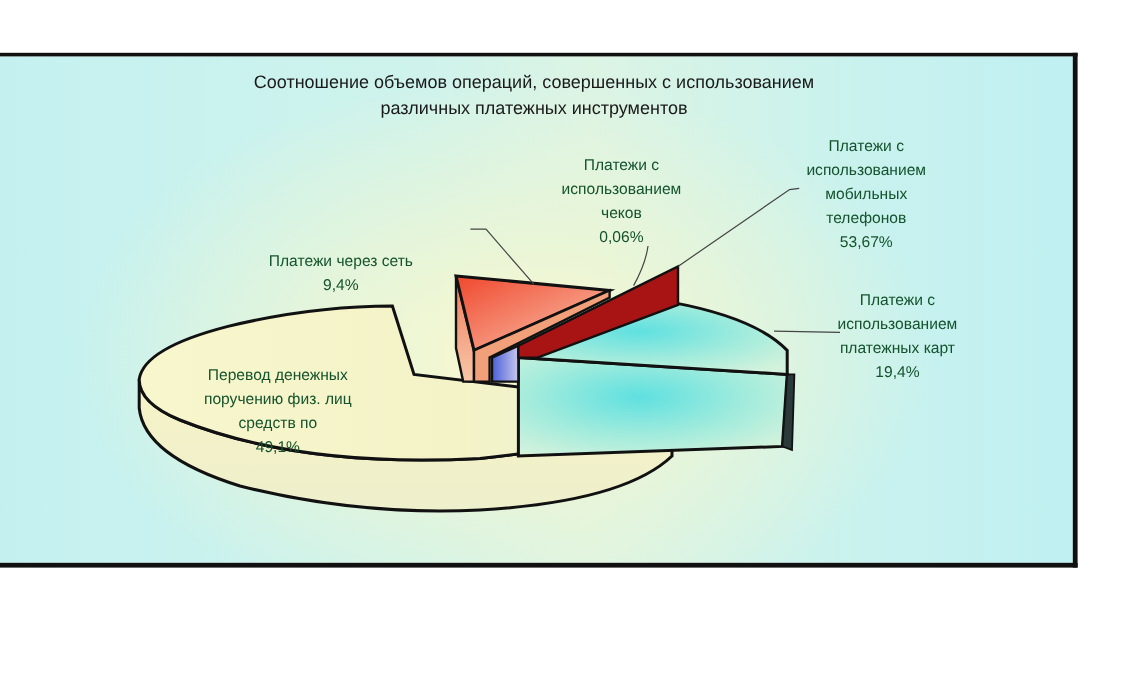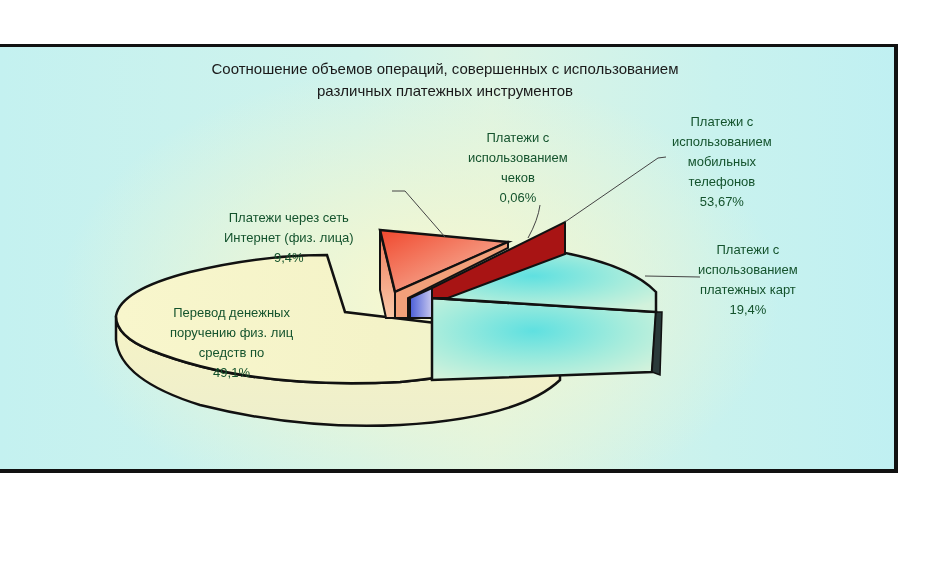--- a/index.html
+++ b/index.html
@@ -92,21 +92,20 @@
   <g fill="none" stroke="#444" stroke-width="1">
     <path d="M392 191 L405 191 L445 237"></path>
     <path d="M540 205 Q538 220 528 238"></path>
     <path d="M565 222 L658 158 L666 157"></path>
     <path d="M645 276 L700 277"></path>
   </g>
 </svg>
 
 <div class="lbl" style="left:224px; top:162px;margin-top:46px;">
   <div>Платежи через сеть</div>
-  <div>Интернет (физ. лица)</div>
   <div>9,4%</div>
 </div>
 
 <div class="lbl" style="left:468px; top:128px;">
   <div>Платежи с</div>
   <div>использованием</div>
   <div>чеков</div>
   <div>0,06%</div>
 </div>
 

